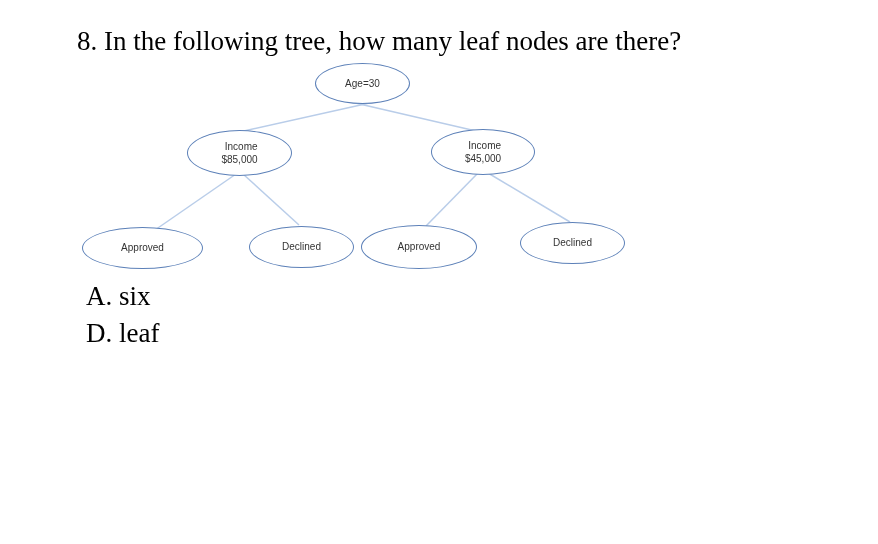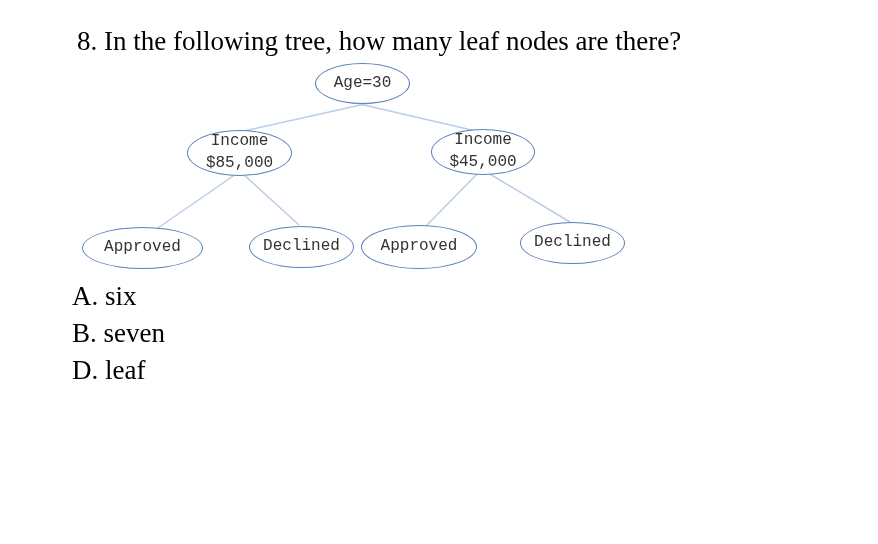--- a/index.html
+++ b/index.html
@@ -37,39 +37,39 @@
   }
   .node{
     position:absolute;
     box-sizing:border-box;
     border:1.6px solid var(--node-stroke);
     border-radius:50%;
     background:var(--background);
     display:flex;
     align-items:center;
     justify-content:center;
-    text-align:center;
-    font-family:Liberation Mono, monospace;
-    font-size:16px;
+    text-align:right;
+    font-family:Liberation Sans, sans-serif;
+    font-size:10px;
     color:var(--node-text);
   }
   .node .node-label{
     white-space:pre-line;
     line-height:1.35;
   }
   .n-root{left:315px;top:63px;width:95px;height:41px;}
   .n-c1{left:187px;top:130px;width:105px;height:46px;}
   .n-c2{left:431px;top:129px;width:104px;height:46px;}
   .n-l1{left:82px;top:227px;width:121px;height:42px;}
   .n-l2{left:249px;top:226px;width:105px;height:42px;}
   .n-l3{left:361px;top:225px;width:116px;height:44px;}
   .n-l4{left:520px;top:222px;width:105px;height:42px;}
   .options{
     position:absolute;
-    left:72px;top:278px;
+    left:86px;top:278px;
     font-size:27px;
     line-height:37px;
     color:var(--body-text);
   }
 </style>
 </head>
 <body>
 
 <div class="screen">
 
@@ -113,17 +113,16 @@
     </div>
 
     <div class="node n-l4">
       <span class="node-label">Declined</span>
     </div>
 
   </div>
 
   <div class="options">
     <div class="option">A. six</div>
-    <div class="option">B. seven</div>
     <div class="option">D. leaf</div>
   </div>
 
 </div>
 
 </body></html>

